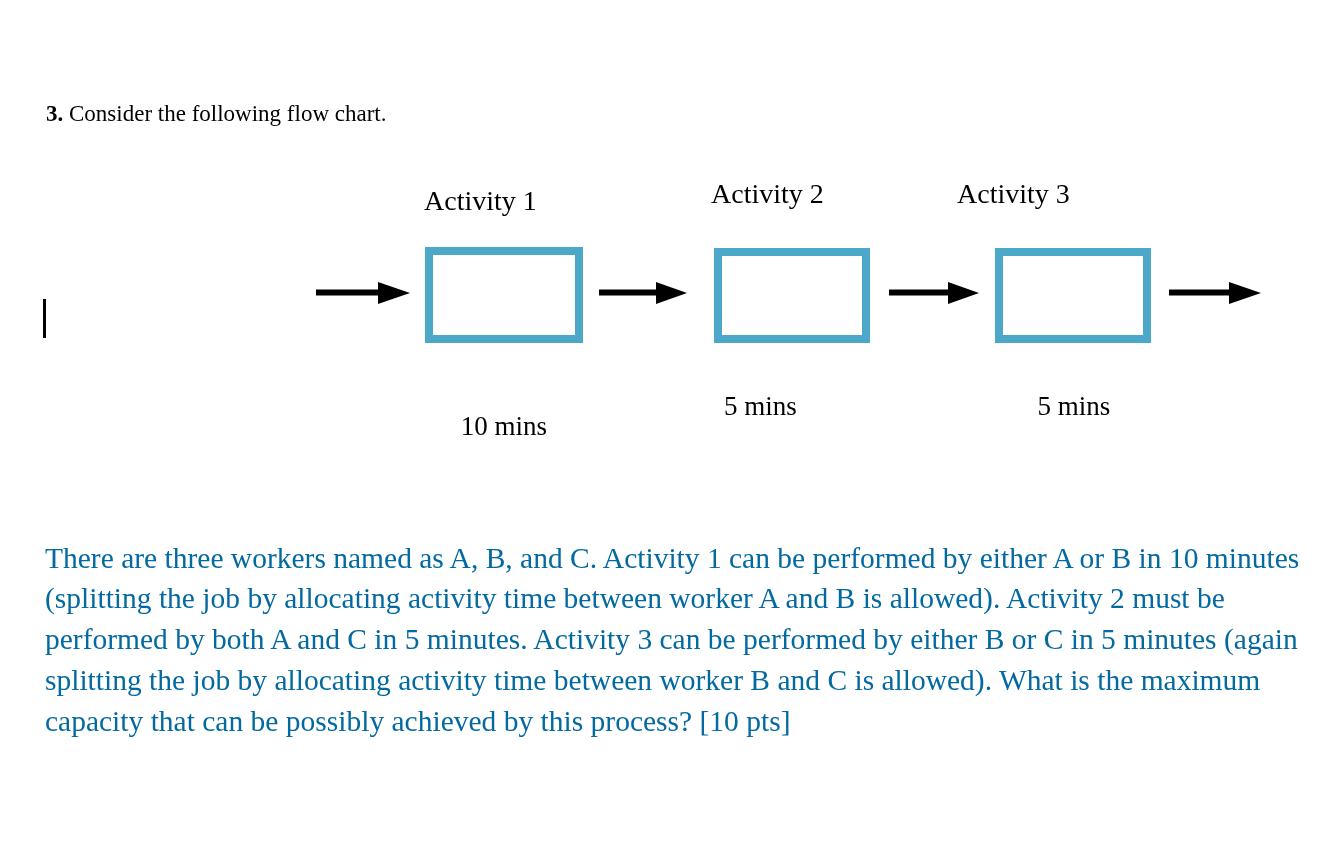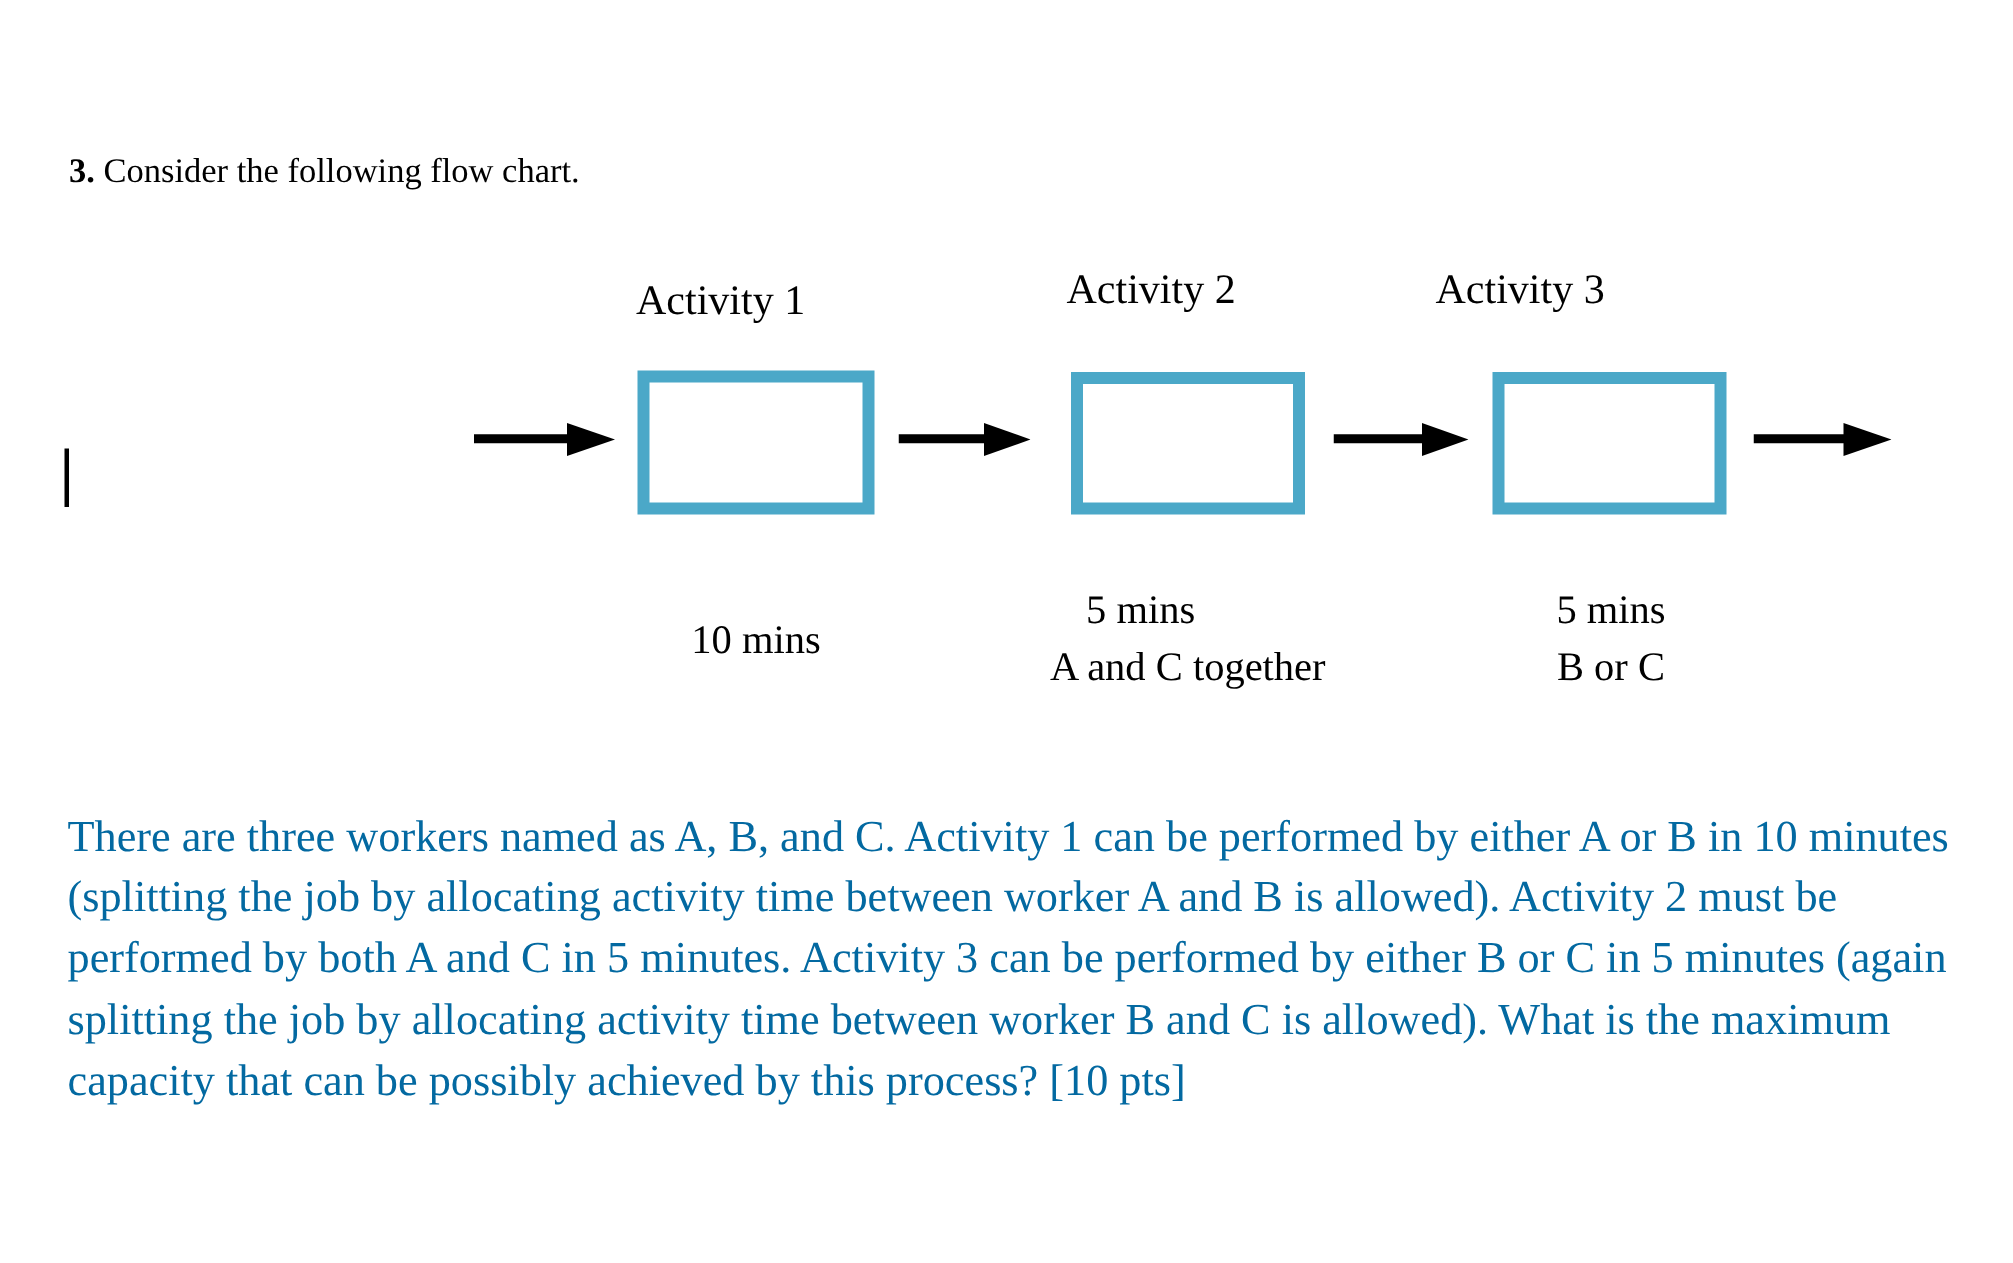--- a/index.html
+++ b/index.html
@@ -123,35 +123,33 @@
     <rect x="0" y="12.5" width="63" height="6" fill="#000000"></rect>
     <polygon points="57,5 88,16 57,27" fill="#000000"></polygon>
   </svg>
 
   <div class="activity-title" style="left:711px; top:177px;">Activity 2</div>
 
   <div class="activity-box" style="left:714px; top:248px; width:156px; height:95px; border:8px solid #4ba8c8;"></div>
 
   <div class="activity-caption" style="left:700px; top:387px; width:280px; text-align:left;">
     <span class="cap-line" style="padding-left:24px;">5 mins</span>
-    <span class="cap-line">A and C together</span>
   </div>
 
   <svg class="flow-arrow" style="left:889px; top:277px; width:90px; height:32px;" viewBox="0 0 90 32" xmlns="http://www.w3.org/2000/svg">
     <rect x="0" y="12.5" width="65" height="6" fill="#000000"></rect>
     <polygon points="59,5 90,16 59,27" fill="#000000"></polygon>
   </svg>
 
   <div class="activity-title" style="left:957px; top:177px;">Activity 3</div>
 
   <div class="activity-box" style="left:995px; top:248px; width:156px; height:95px; border:8px solid #4ba8c8;"></div>
 
   <div class="activity-caption" style="left:1000px; top:387px; width:148px;">
     <span class="cap-line">5 mins</span>
-    <span class="cap-line">B or C</span>
   </div>
 
   <svg class="flow-arrow" style="left:1169px; top:277px; width:92px; height:32px;" viewBox="0 0 92 32" xmlns="http://www.w3.org/2000/svg">
     <rect x="0" y="12.5" width="66" height="6" fill="#000000"></rect>
     <polygon points="60,5 92,16 60,27" fill="#000000"></polygon>
   </svg>
 
 </div>
 
 <p id="problem-statement">There are three workers named as A, B, and C. Activity 1 can be performed by either A or B in 10 minutes (splitting the job by allocating activity time between worker A and B is allowed).  Activity 2 must be performed by both A and C in 5 minutes. Activity 3 can be performed by either B or C in 5 minutes (again splitting the job by allocating activity time between worker B and C is allowed). What is the maximum capacity that can be possibly achieved by this process? [10 pts]</p>

